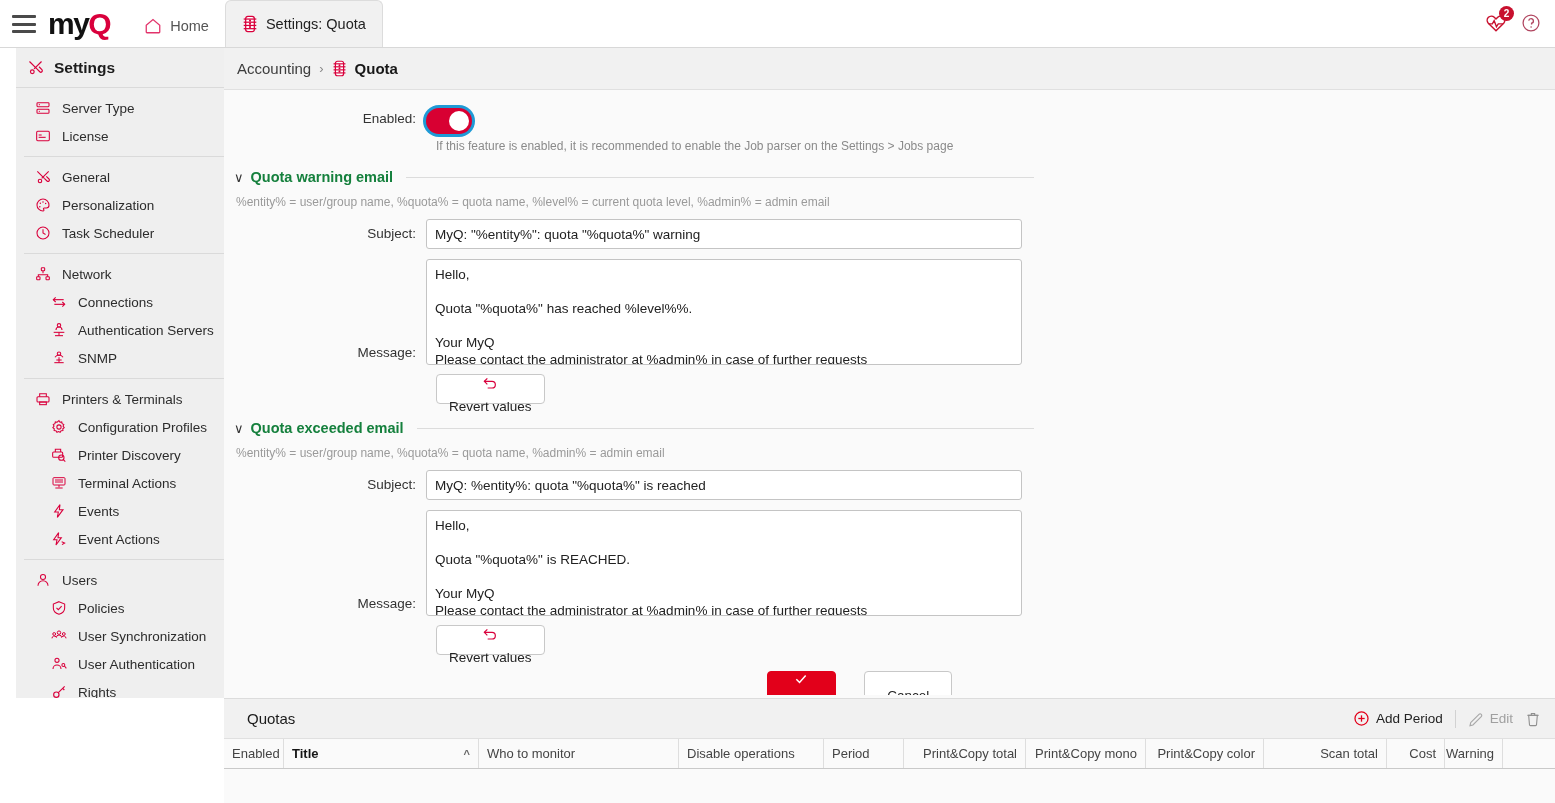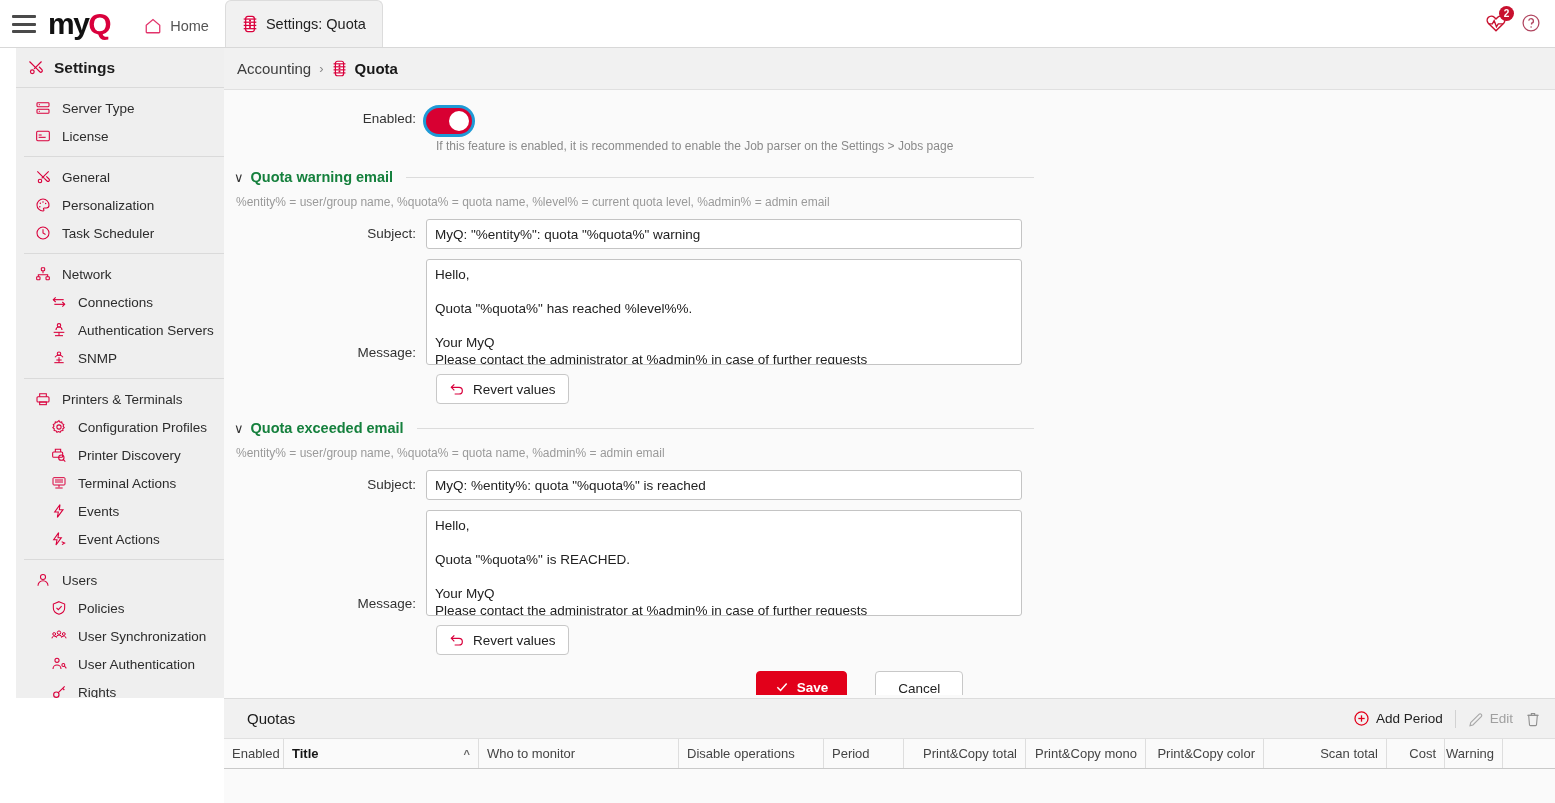--- a/index.html
+++ b/index.html
@@ -130,21 +130,21 @@
   textarea.txt {
     width: 596px; height: 106px; padding: 6px 8px; resize: none;
     border: 1px solid #c4c4c4; border-radius: 3px; background: #fff;
     font-family: "Liberation Sans", sans-serif; font-size: 13.5px; color: #222;
     line-height: 17px; overflow: hidden;
   }
   .revert-wrap { margin-left: 212px; margin-top: 9px; }
   .btn {
     display: inline-flex; align-items: center; gap: 8px;
     height: 30px; padding: 0 12px; border-radius: 4px; cursor: pointer;
-    font-size: 13.5px; background: #fff; border: 1px solid #c8c8c8; color: #222;
+    font-size: 13.5px; background: #fff; border: 1px solid #c8c8c8; color: #222; flex-direction: column;
   }
   .btn-primary {
     background: #e2001a; border-color: #e2001a; color: #fff;
     font-weight: bold; padding: 0 18px; height: 32px;
   }
   .btn-cancel { height: 32px; padding: 16px 22px; margin-left: 18px; }
   .actions { display: flex; gap: 10px; justify-content: center; margin-top: 16px; margin-left: -60px; }
 
   
   .quotas-panel {

